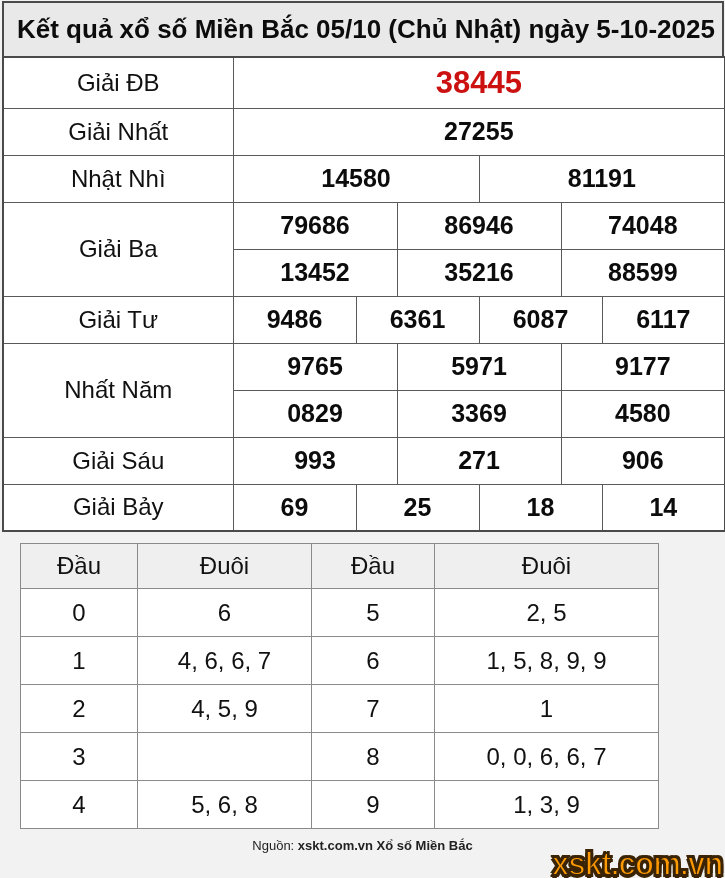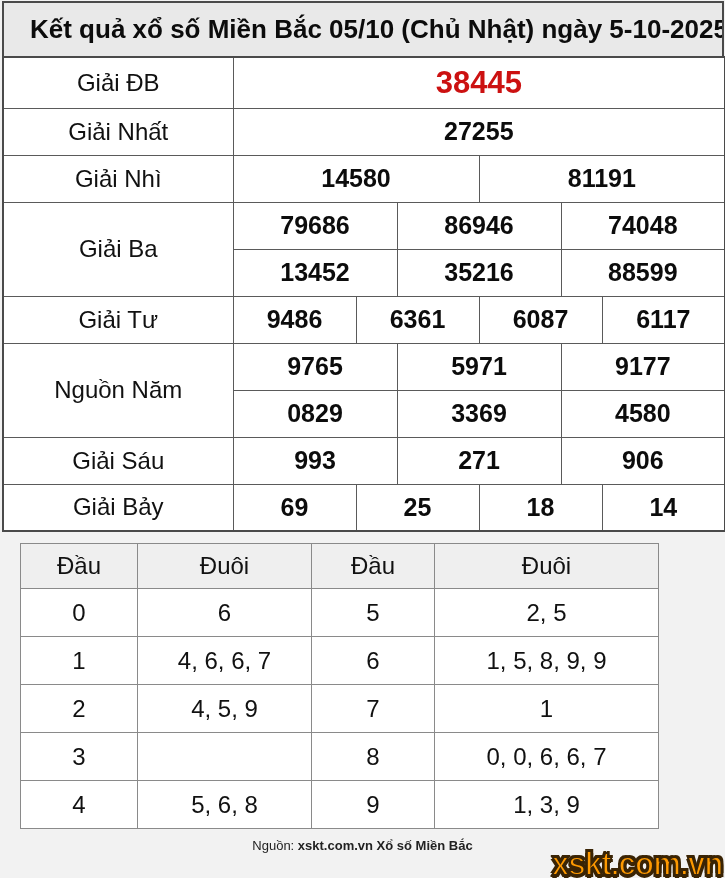--- a/index.html
+++ b/index.html
@@ -14,21 +14,21 @@
   
   .title-bar {
     margin: 1px 1px 0 2px;
     height: 57px;
     line-height: 53px;
     background: #e9e9e9;
     border: 2px solid #4a4a4a;
     font-size: 26px;
     font-weight: bold;
     color: #0c0c0c;
-    padding-left: 26px;
+    padding-left: 13px;
     white-space: nowrap;
     overflow: hidden;
   }
 
   
   table.prize-table {
     width: 722px;
     margin-left: 2px;
     margin-top: -2px;
     border-collapse: collapse;
@@ -124,21 +124,21 @@
     <tbody>
       <tr class="tall">
         <td class="label">Giải ĐB</td>
         <td class="num special" colspan="12">38445</td>
       </tr>
       <tr>
         <td class="label">Giải Nhất</td>
         <td class="num" colspan="12">27255</td>
       </tr>
       <tr>
-        <td class="label">Giải Nhì</td>
+        <td class="label">Nhật Nhì</td>
         <td class="num" colspan="6">14580</td>
         <td class="num" colspan="6">81191</td>
       </tr>
       <tr>
         <td class="label" rowspan="2">Giải Ba</td>
         <td class="num" colspan="4">79686</td>
         <td class="num" colspan="4">86946</td>
         <td class="num" colspan="4">74048</td>
       </tr>
       <tr>
@@ -147,21 +147,21 @@
         <td class="num" colspan="4">88599</td>
       </tr>
       <tr>
         <td class="label">Giải Tư</td>
         <td class="num" colspan="3">9486</td>
         <td class="num" colspan="3">6361</td>
         <td class="num" colspan="3">6087</td>
         <td class="num" colspan="3">6117</td>
       </tr>
       <tr>
-        <td class="label" rowspan="2">Nguồn Năm</td>
+        <td class="label" rowspan="2">Nhất Năm</td>
         <td class="num" colspan="4">9765</td>
         <td class="num" colspan="4">5971</td>
         <td class="num" colspan="4">9177</td>
       </tr>
       <tr>
         <td class="num" colspan="4">0829</td>
         <td class="num" colspan="4">3369</td>
         <td class="num" colspan="4">4580</td>
       </tr>
       <tr>

